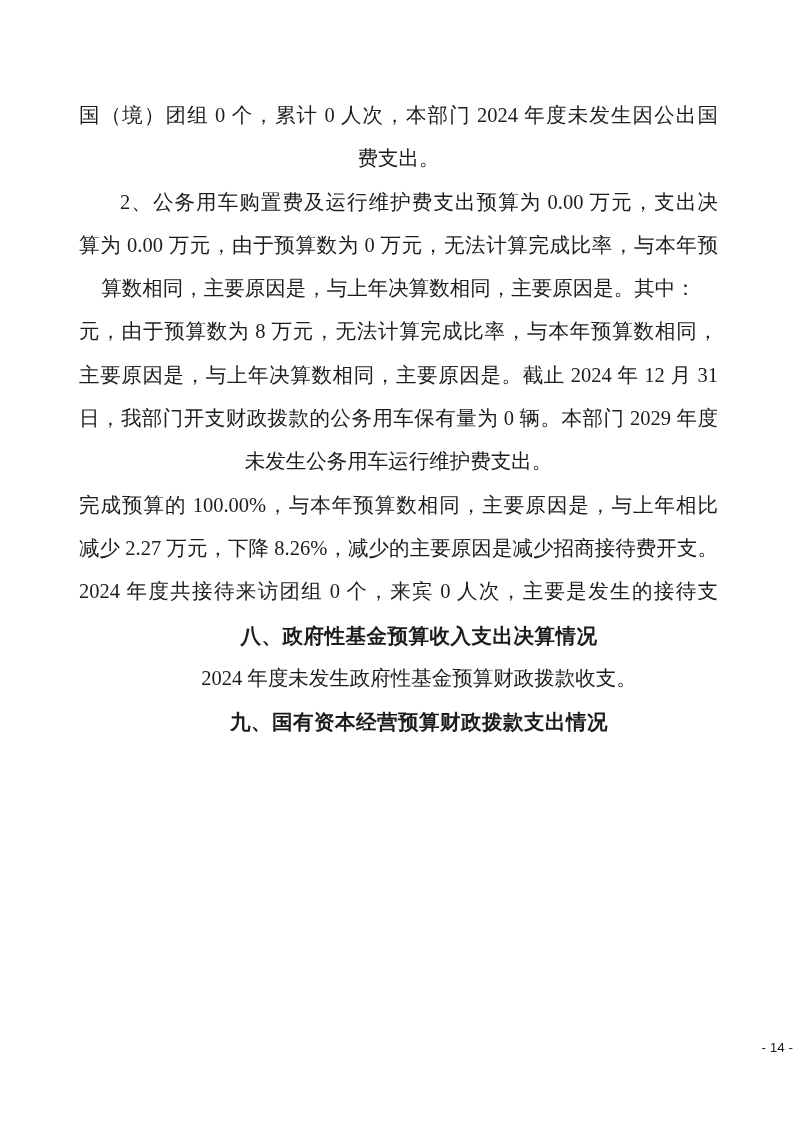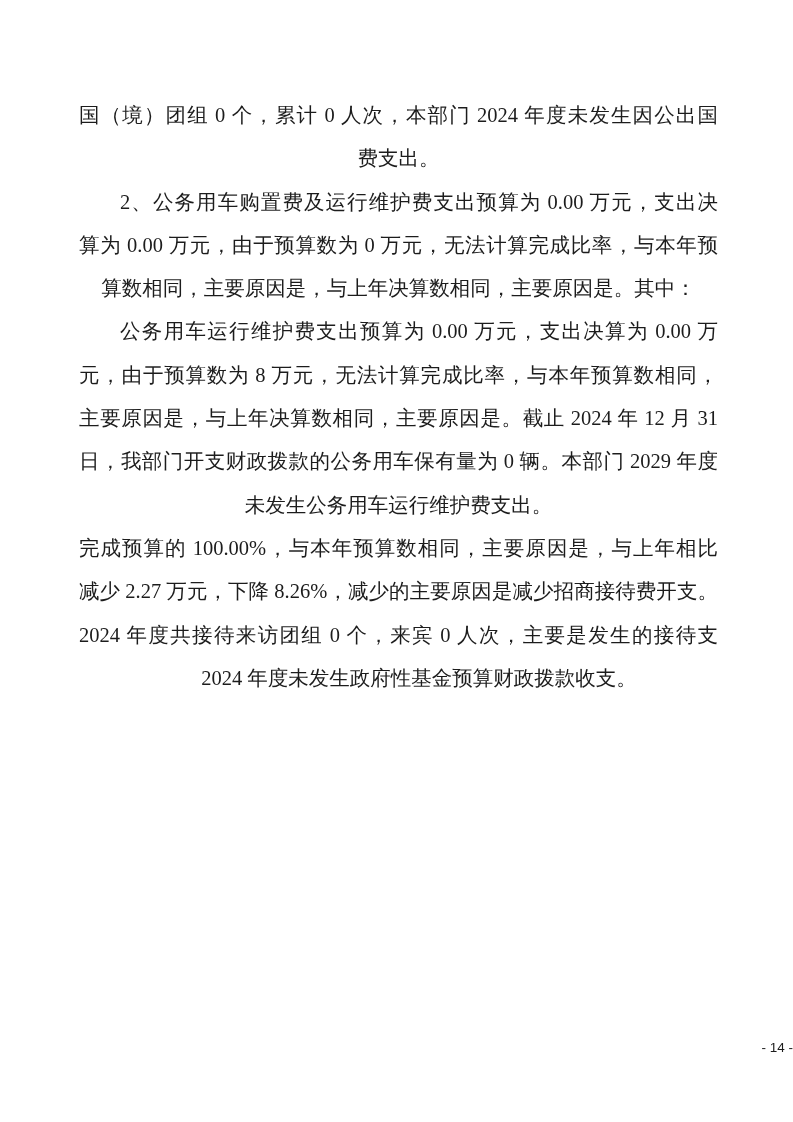--- a/index.html
+++ b/index.html
@@ -67,29 +67,34 @@
       <div class="block paragraph">
         <div class="line fill">国（境）团组 0 个，累计 0 人次，本部门 2024 年度未发生因公出国（境）</div>
         <div class="line plain">费支出。</div>
       </div>
       <div class="block paragraph">
         <div class="line fill indent">2、公务用车购置费及运行维护费支出预算为 0.00 万元，支出决</div>
         <div class="line fill">算为 0.00 万元，由于预算数为 0 万元，无法计算完成比率，与本年预</div>
         <div class="line plain">算数相同，主要原因是，与上年决算数相同，主要原因是。其中：</div>
       </div>
       <div class="block paragraph">
-        <div class="line fill indent">公务用车运行维护费支出预算为 0.00 万元，支出决算为 0.00 万</div>
         <div class="line fill">元，由于预算数为 8 万元，无法计算完成比率，与本年预算数相同，</div>
         <div class="line fill">主要原因是，与上年决算数相同，主要原因是。截止 2024 年 12 月 31</div>
         <div class="line fill">日，我部门开支财政拨款的公务用车保有量为 0 辆。本部门 2029 年度</div>
         <div class="line plain">未发生公务用车运行维护费支出。</div>
       </div>
       <div class="block paragraph">
         <div class="line fill">完成预算的 100.00%，与本年预算数相同，主要原因是，与上年相比</div>
         <div class="line fill">减少 2.27 万元，下降 8.26%，减少的主要原因是减少招商接待费开支。</div>
         <div class="line fill">2024 年度共接待来访团组 0 个，来宾 0 人次，主要是发生的接待支出。</div>
       </div>
+      <div class="block heading">
+        <div class="line plain indent">八、政府性基金预算收入支出决算情况</div>
+      </div>
       <div class="block paragraph">
         <div class="line plain indent">2024 年度未发生政府性基金预算财政拨款收支。</div>
+      </div>
+      <div class="block heading">
+        <div class="line plain indent">九、国有资本经营预算财政拨款支出情况</div>
       </div>
     </div>
   <div class="page-footer">- 14 -</div>
 </div>
 
 </body></html>

